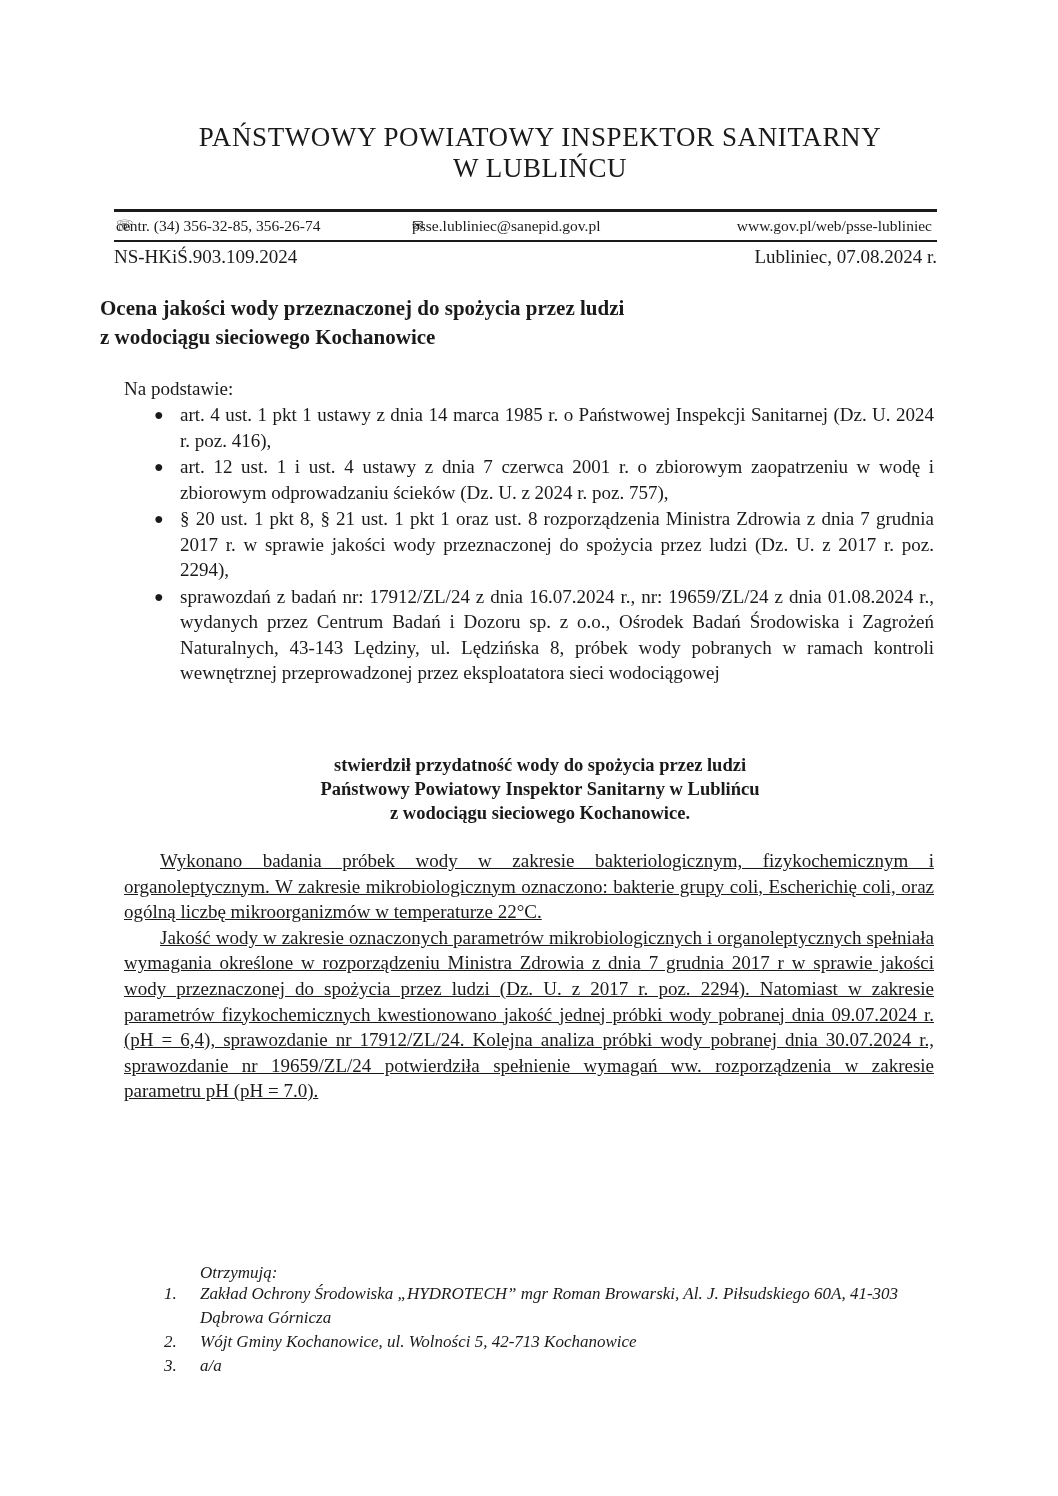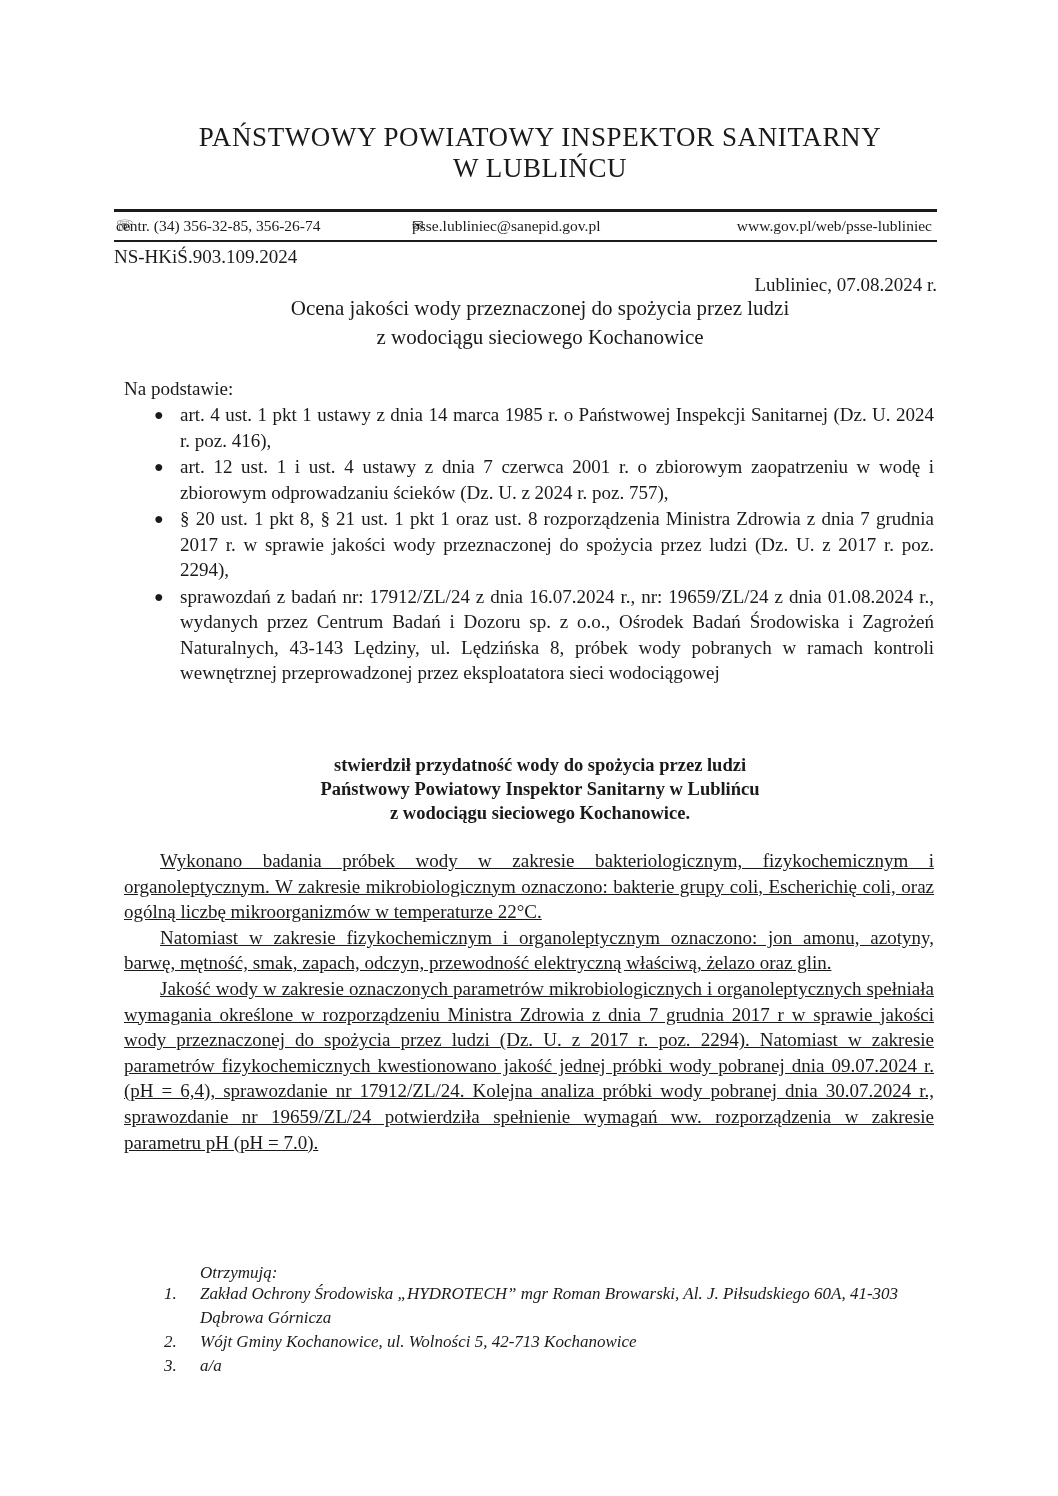--- a/index.html
+++ b/index.html
@@ -30,25 +30,25 @@
   .c-phone { left: 0; }
   .c-email { left: 296px; }
   .c-www { right: 4px; }
   .icon-inline { font-size: 14px; margin-right: 3px; }
 
   .ref-row {
     position: absolute; left: 114px; width: 823px; top: 245px; height: 24px;
     font-size: 19px; line-height: 24px;
   }
   .ref-row .ref { position: absolute; left: 0; }
-  .ref-row .date { position: absolute; right: 0; margin-top: 28px; }
+  .ref-row .date { position: absolute; right: 0; }
 
   .doc-title {
-    position: absolute; left: 100px; width: 880px; text-align: center;
-    font-weight: normal; font-size: 21px; line-height: 29px;
+    position: absolute; left: 100px; width: 880px; 
+    font-weight: bold; font-size: 21px; line-height: 29px;
   }
   .doc-title.l1 { top: 294px; }
   .doc-title.l2 { top: 323px; }
 
   .intro { position: absolute; left: 124px; top: 377px; font-size: 19px; line-height: 24px; }
 
   .basis-list {
     position: absolute; left: 164px; width: 770px; top: 402px;
     margin: 0; padding: 0; list-style: none; font-size: 19px; line-height: 25.5px;
   }
@@ -117,21 +117,20 @@
   </ul>
 
   <div class="verdict">
     <div>stwierdził przydatność wody do spożycia przez ludzi</div>
     <div>Państwowy Powiatowy Inspektor Sanitarny w Lublińcu</div>
     <div>z wodociągu sieciowego Kochanowice.</div>
   </div>
 
   <div class="body-text">
     <p>Wykonano badania próbek wody w zakresie bakteriologicznym, fizykochemicznym i organoleptycznym. W zakresie mikrobiologicznym oznaczono: bakterie grupy coli, Escherichię coli, oraz ogólną liczbę mikroorganizmów w temperaturze 22°C.</p>
-    <p>Natomiast w zakresie fizykochemicznym i organoleptycznym oznaczono: jon amonu, azotyny, barwę, mętność, smak, zapach, odczyn, przewodność elektryczną właściwą, żelazo oraz glin.</p>
     <p>Jakość wody w zakresie oznaczonych parametrów mikrobiologicznych i organoleptycznych spełniała wymagania określone w rozporządzeniu Ministra Zdrowia z dnia 7 grudnia 2017 r w sprawie jakości wody przeznaczonej do spożycia przez ludzi (Dz. U. z 2017 r. poz. 2294). Natomiast w zakresie parametrów fizykochemicznych kwestionowano jakość jednej próbki wody pobranej dnia 09.07.2024 r. (pH = 6,4), sprawozdanie nr 17912/ZL/24. Kolejna analiza próbki wody pobranej dnia 30.07.2024 r., sprawozdanie nr 19659/ZL/24 potwierdziła spełnienie wymagań ww. rozporządzenia w zakresie parametru pH (pH = 7.0).</p>
   </div>
 
   <div class="recipients-label">Otrzymują:</div>
   <ol class="recipients">
     <li><span class="num">1.</span><span>Zakład Ochrony Środowiska „HYDROTECH” mgr Roman Browarski, Al. J. Piłsudskiego 60A, 41-303 Dąbrowa Górnicza</span></li>
     <li><span class="num">2.</span><span>Wójt Gminy Kochanowice, ul. Wolności 5, 42-713 Kochanowice</span></li>
     <li><span class="num">3.</span><span>a/a</span></li>
   </ol>
 

